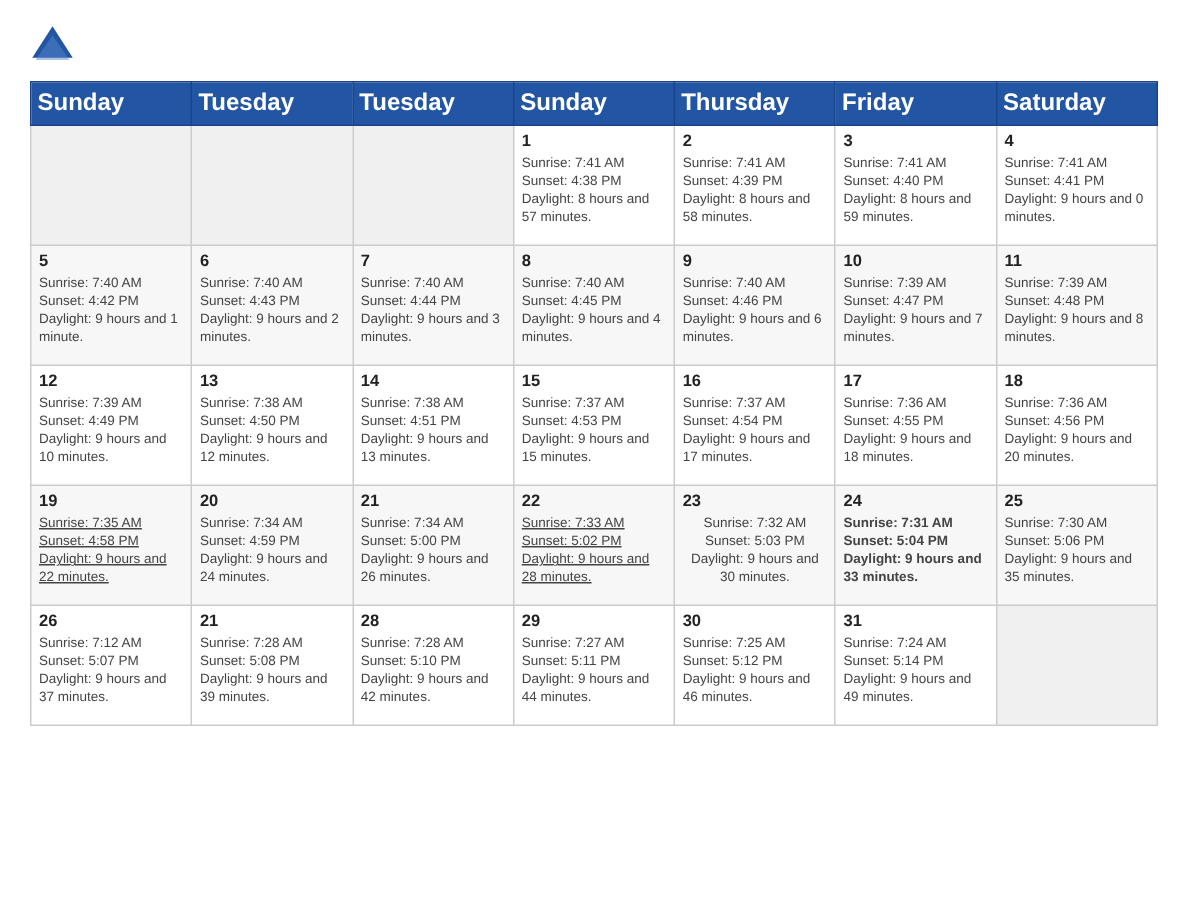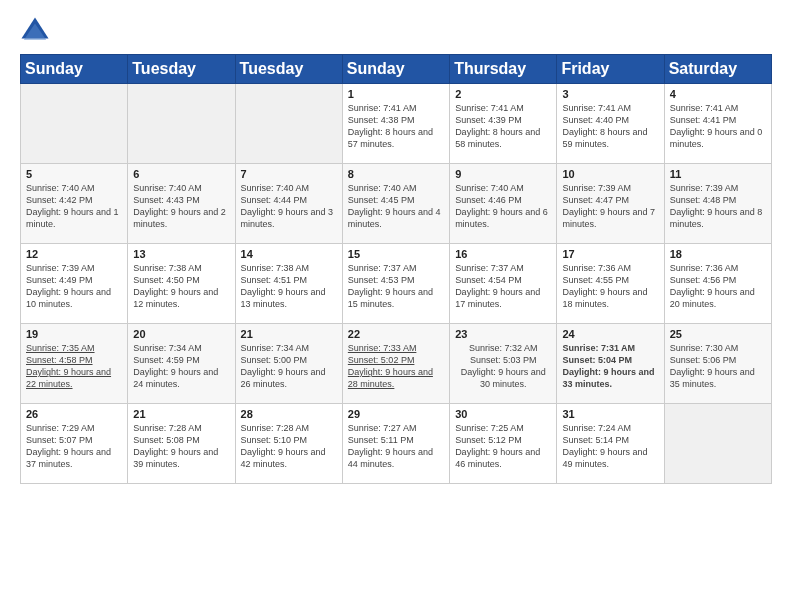--- a/index.html
+++ b/index.html
@@ -289,21 +289,21 @@
           <td>
             <div class="day-num">25</div>
             <div class="day-info" style="white-space: pre-line;">Sunrise: 7:30 AM
 Sunset: 5:06 PM
 Daylight: 9 hours and 35 minutes.</div>
           </td>
         </tr>
         <tr>
           <td>
             <div class="day-num">26</div>
-            <div class="day-info" style="white-space: pre-line;">Sunrise: 7:29 AM
+            <div class="day-info" style="white-space: pre-line;">Sunrise: 7:12 AM
 Sunset: 5:07 PM
 Daylight: 9 hours and 37 minutes.</div>
           </td>
           <td>
             <div class="day-num">21</div>
             <div class="day-info" style="white-space: pre-line;">Sunrise: 7:28 AM
 Sunset: 5:08 PM
 Daylight: 9 hours and 39 minutes.</div>
           </td>
           <td>

